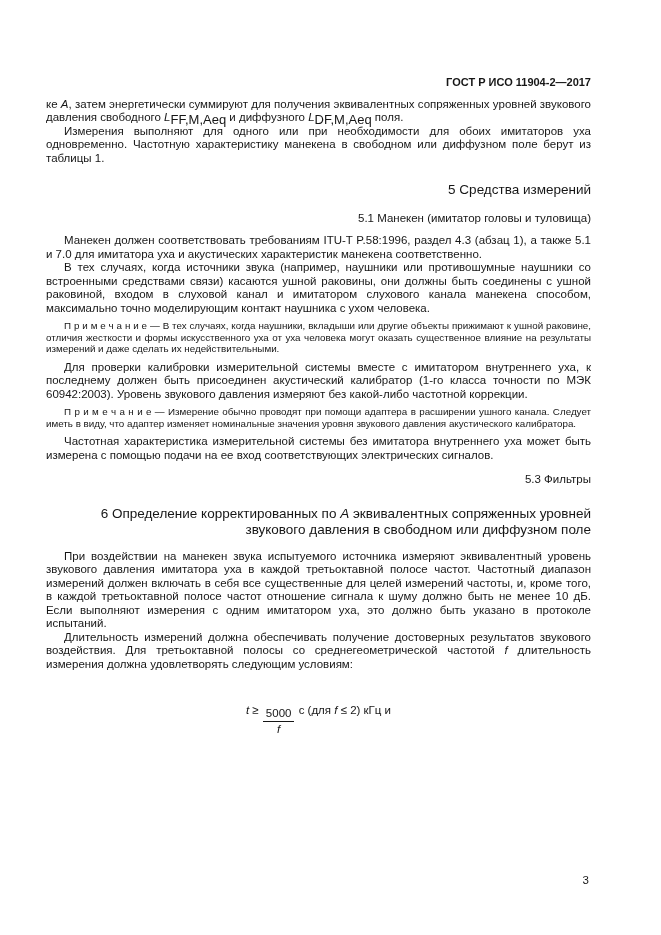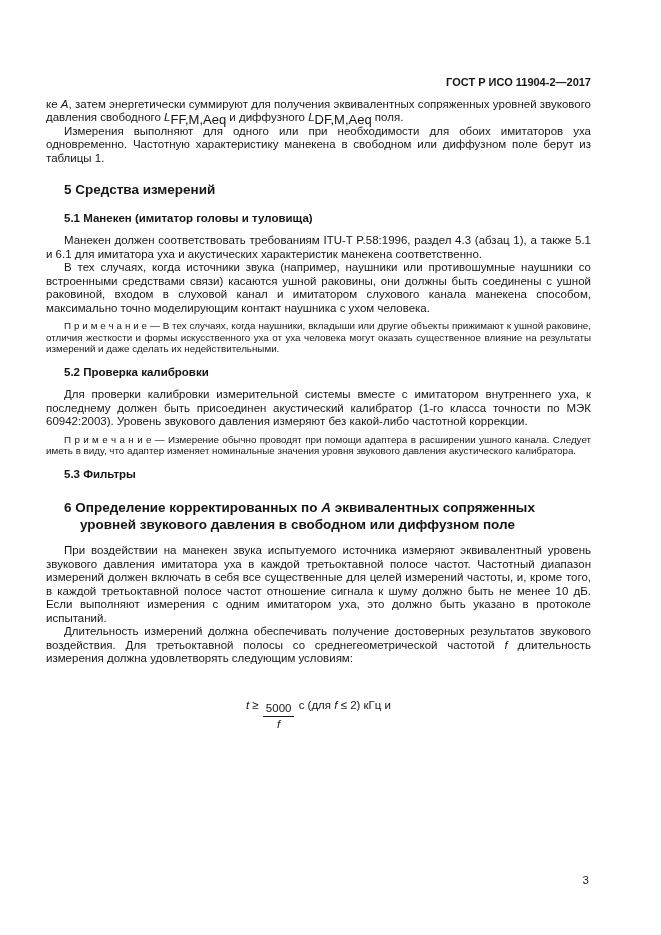--- a/index.html
+++ b/index.html
@@ -21,21 +21,21 @@
     font-weight: bold;
     font-size: 11px;
     margin-bottom: 8px;
   }
   p {
     margin: 0;
     text-align: justify;
     text-indent: 18px;
   }
   p.noindent { text-indent: 0; }
-  h2, h3 { margin: 0; font-weight: bold; text-align: left; }
+  h2, h3 { margin: 0; font-weight: normal; text-align: right; }
   .sec {
     font-size: 13.5px;
     line-height: 16.5px;
     margin: 17px 0 13px 0;
     text-indent: 18px;
   }
   .sec6 {
     margin: 19px 0 11px 0;
     padding-left: 34px;
     text-indent: -16px;
@@ -82,27 +82,27 @@
 
   <div class="doc-header">ГОСТ Р ИСО 11904-2—2017</div>
 
   <p class="noindent"><span>ке </span><span class="it">А</span><span>, затем энергетически суммируют для получения эквивалентных сопряженных уровней звукового давления свободного </span><span class="it">L</span><sub>FF,M,Aeq</sub><span> и диффузного </span><span class="it">L</span><sub>DF,M,Aeq</sub><span> поля.</span></p>
 
   <p>Измерения выполняют для одного или при необходимости для обоих имитаторов уха одновременно. Частотную характеристику манекена в свободном или диффузном поле берут из таблицы 1.</p>
 
   <h2 class="sec">5 Средства измерений</h2>
 
   <h3 class="sub">5.1 Манекен (имитатор головы и туловища)</h3>
-  <p>Манекен должен соответствовать требованиям ITU-T P.58:1996, раздел 4.3 (абзац 1), а также 5.1 и 6.1 для имитатора уха и акустических характеристик манекена соответственно.</p>
+  <p>Манекен должен соответствовать требованиям ITU-T P.58:1996, раздел 4.3 (абзац 1), а также 5.1 и 7.0 для имитатора уха и акустических характеристик манекена соответственно.</p>
   <p>В тех случаях, когда источники звука (например, наушники или противошумные наушники со встроенными средствами связи) касаются ушной раковины, они должны быть соединены с ушной раковиной, входом в слуховой канал и имитатором слухового канала манекена способом, максимально точно моделирующим контакт наушника с ухом человека.</p>
   <p class="note"><span>П р и м е ч а н и е</span><span> — В тех случаях, когда наушники, вкладыши или другие объекты прижимают к ушной раковине, отличия жесткости и формы искусственного уха от уха человека могут оказать существенное влияние на результаты измерений и даже сделать их недействительными.</span></p>
 
-  <h3 class="sub">5.2 Проверка калибровки</h3>
   <p>Для проверки калибровки измерительной системы вместе с имитатором внутреннего уха, к последнему должен быть присоединен акустический калибратор (1-го класса точности по МЭК 60942:2003). Уровень звукового давления измеряют без какой-либо частотной коррекции.</p>
   <p class="note"><span>П р и м е ч а н и е</span><span> — Измерение обычно проводят при помощи адаптера в расширении ушного канала. Следует иметь в виду, что адаптер изменяет номинальные значения уровня звукового давления акустического калибратора.</span></p>
+  <p>Частотная характеристика измерительной системы без имитатора внутреннего уха может быть измерена с помощью подачи на ее вход соответствующих электрических сигналов.</p>
 
   <h3 class="sub">5.3 Фильтры</h3>
 
   <h2 class="sec sec6"><span>6 Определение корректированных по </span><span class="it">А</span><span> эквивалентных сопряженных уровней звукового давления в свободном или диффузном поле</span></h2>
 
   <p>При воздействии на манекен звука испытуемого источника измеряют эквивалентный уровень звукового давления имитатора уха в каждой третьоктавной полосе частот. Частотный диапазон измерений должен включать в себя все существенные для целей измерений частоты, и, кроме того, в каждой третьоктавной полосе частот отношение сигнала к шуму должно быть не менее 10 дБ. Если выполняют измерения с одним имитатором уха, это должно быть указано в протоколе испытаний.</p>
   <p><span>Длительность измерений должна обеспечивать получение достоверных результатов звукового воздействия. Для третьоктавной полосы со среднегеометрической частотой </span><span class="it">f</span><span> длительность измерения должна удовлетворять следующим условиям:</span></p>
 
   <div class="formula"><span class="it">t</span><span> ≥ </span><span class="frac"><span class="num">5000</span><span class="den it">f</span></span><span> с (для </span><span class="it">f</span><span> ≤ 2) кГц и</span></div>
 

